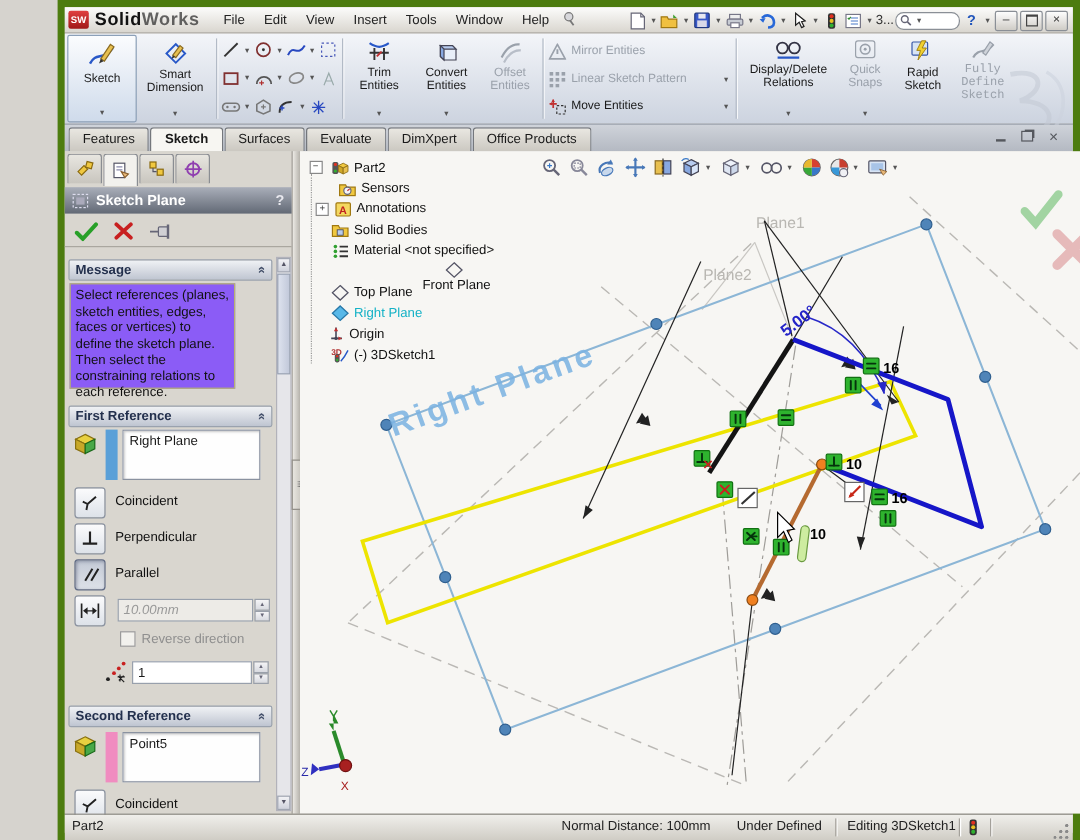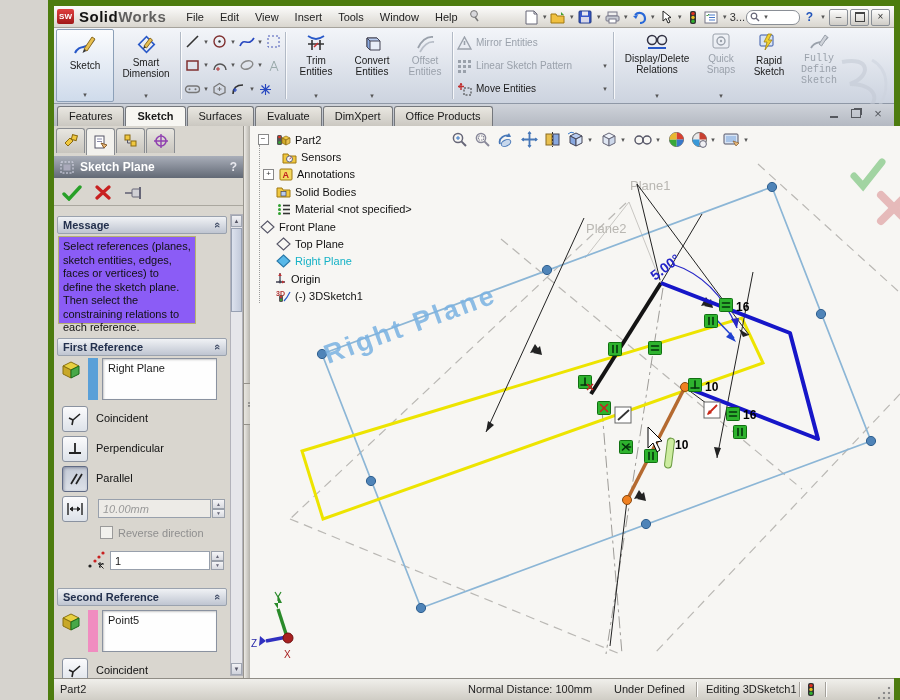--- a/index.html
+++ b/index.html
@@ -801,21 +801,21 @@
               <circle cx="2.5" cy="2.5" r="1.5" fill="#30a030"></circle>
               <circle cx="2.5" cy="6.5" r="1.5" fill="#30a030"></circle>
               <circle cx="2.5" cy="10.5" r="1.5" fill="#30a030"></circle>
               <line x1="6" y1="2.5" x2="13" y2="2.5" stroke="#333" stroke-width="1.6"></line>
               <line x1="6" y1="6.5" x2="13" y2="6.5" stroke="#333" stroke-width="1.6"></line>
               <line x1="6" y1="10.5" x2="13" y2="10.5" stroke="#333" stroke-width="1.6"></line>
             </svg>
           </span>
         <span class="tlabel">Material &lt;not specified&gt;</span>
       </div>
-      <div class="trow" style="padding-left:10px;">
+      <div class="trow" style="padding-left:26px;flex-direction:column;">
         <span class="ticon">
             <svg width="15" height="14" viewBox="0 0 15 14">
               <polygon points="7.5,1 14,7 7.5,13 1,7" fill="none" stroke="#556" stroke-width="1.1"></polygon>
             </svg>
           </span>
         <span class="tlabel">Front Plane</span>
       </div>
       <div class="trow" style="padding-left:26px;">
         <span class="ticon">
             <svg width="15" height="14" viewBox="0 0 15 14">

